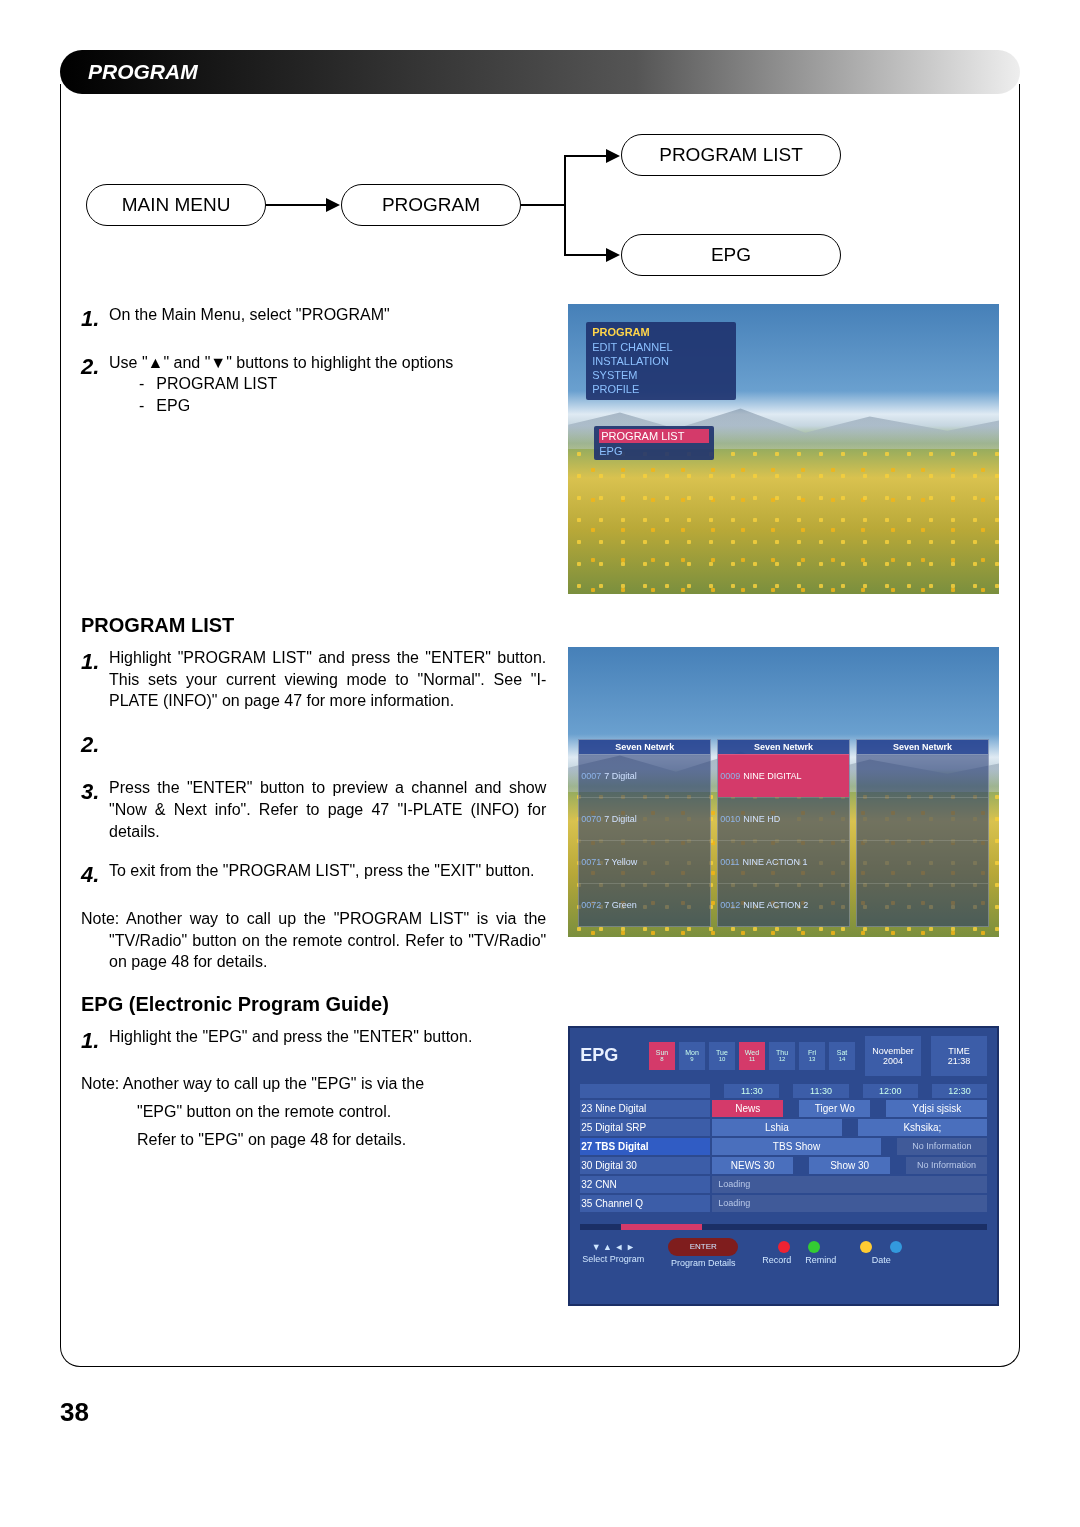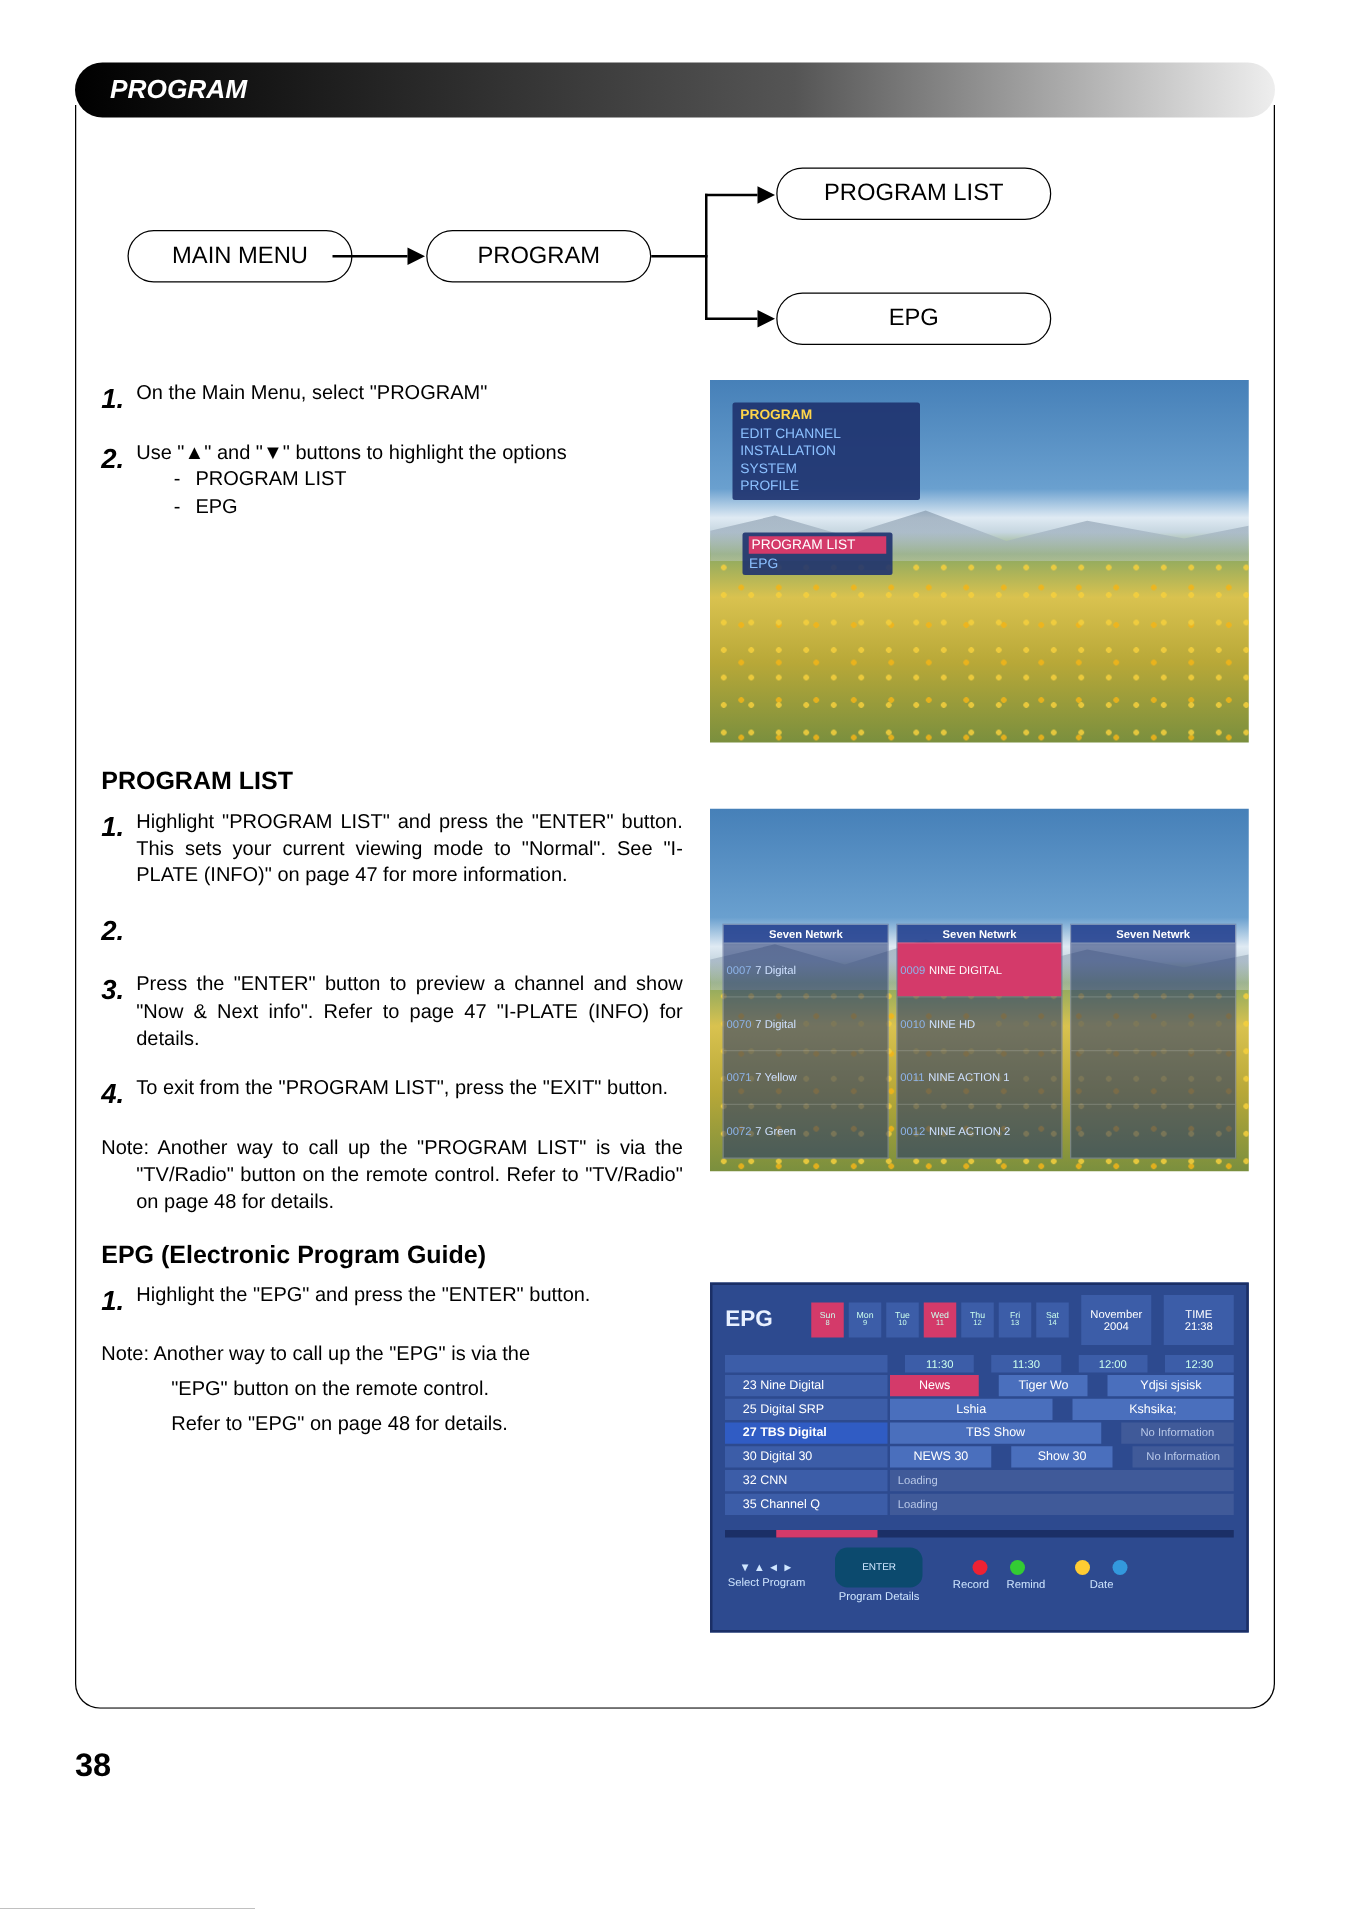--- a/index.html
+++ b/index.html
@@ -126,48 +126,48 @@
   .epg-header .epg-title { font-weight:bold; font-size:18px; color:#e8f0ff; }
   .epg-days { display:flex; gap:4px; margin-left:auto; }
   .epg-day { width:26px; height:28px; background:#3c5da8; display:flex; flex-direction:column; align-items:center; justify-content:center; font-size:7px; color:#cfe; }
   .epg-day.active { background:#d43a6a; }
   .epg-day .dn { font-size:6px; }
   .epg-time { width:56px; height:40px; background:#3c5da8; display:flex; flex-direction:column; align-items:center; justify-content:center; font-size:9px; }
   .epg-grid { padding:0 10px 6px; }
   .epg-timebar { display:grid; grid-template-columns: 130px 1fr 1fr 1fr 1fr; gap:14px; font-size:9px; color:#cfe;}
   .epg-timebar div { background:#3c5da8; text-align:center; padding:2px 0; }
   .epg-row { display:grid; grid-template-columns: 130px 1fr; gap:2px; margin-top:2px; font-size:10px; }
-  .epg-ch { background:#3c5da8; color:#fff; padding:3px 14px; }
+  .epg-ch { background:#3c5da8; color:#fff; padding:3px 1px; }
   .epg-ch.active { background:#305cc4; font-weight:bold; }
   .epg-progs { display:flex; gap:16px; }
   .epg-pg { background:#4a6fbd; color:#fff; padding:3px 6px; flex:1; text-align:center; white-space:nowrap; overflow:hidden; }
   .epg-pg.hl { background:#d43a6a; }
   .epg-pg.dim { background:#405a99; color:#b8c8e8; font-size:9px; }
   .epg-scrollbar { height:6px; background:#1b2f66; margin:6px 10px 0; position:relative; }
   .epg-scrollbar::after { content:""; position:absolute; left:10%; width:20%; top:0; bottom:0; background:#d43a6a; }
   .epg-footer { display:flex; align-items:center; gap:24px; padding:8px 12px; font-size:9px; color:#cfe6ff; }
   .epg-footer .eg { display:flex; flex-direction:column; align-items:center; gap:2px; }
   .epg-footer .dots { display:flex; gap:18px; }
   .dot-btn { width:12px; height:12px; border-radius:50%; }
   .dot-r { background:#e23; } .dot-g { background:#3c3; } .dot-y { background:#fc3; } .dot-b { background:#39d; }
-  .enter-pill { width:70px; height:32px; border-radius:10px; background:#0c4a6e; display:flex; align-items:center; justify-content:center; font-size:8px; }
+  .enter-pill { width:70px; height:18px; border-radius:10px; background:#7f1d1d; display:flex; align-items:center; justify-content:center; font-size:8px; }
 
   .page-num { font-size: 26px; font-weight: bold; margin-top: 30px; }
 </style>
 </head>
 <body>
 
 <div class="header-pill">
   <span>PROGRAM</span>
 </div>
 
 <div class="content-border">
 
   <div class="flow-diagram">
-    <div class="pill-node" style="top:60px; left:21px;text-align:center;">
+    <div class="pill-node" style="top:60px; left:5px;text-align:center;">
         <span>MAIN MENU</span>
       </div>
     <div class="pill-node" style="top:60px; left:260px;">
         <span>PROGRAM</span>
       </div>
     <div class="pill-node" style="top:10px; left:540px; width:220px;">
         <span>PROGRAM LIST</span>
       </div>
     <div class="pill-node" style="top:110px; left:540px; width:220px;">
         <span>EPG</span>

